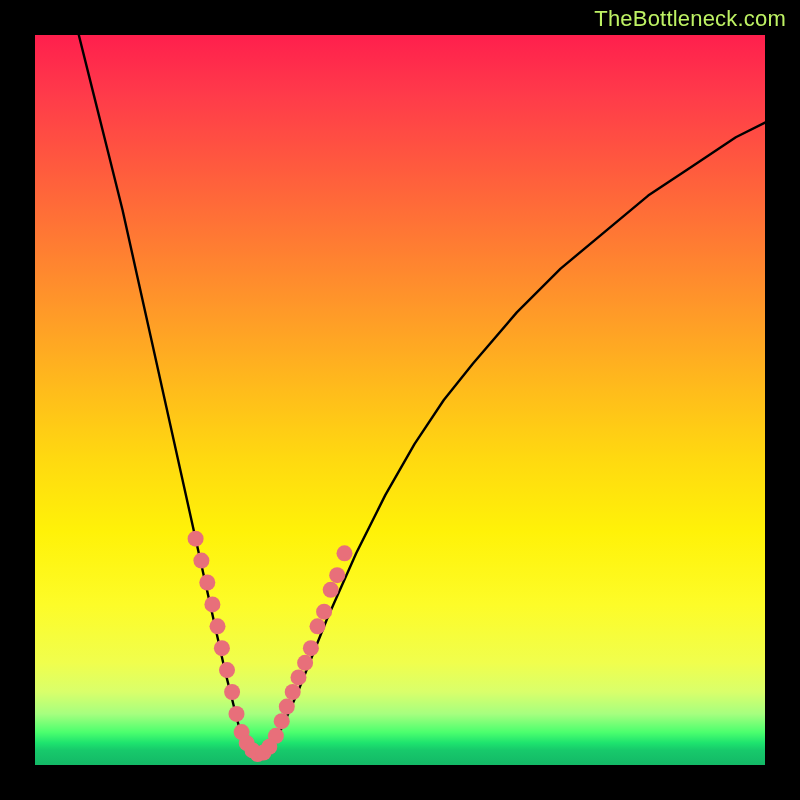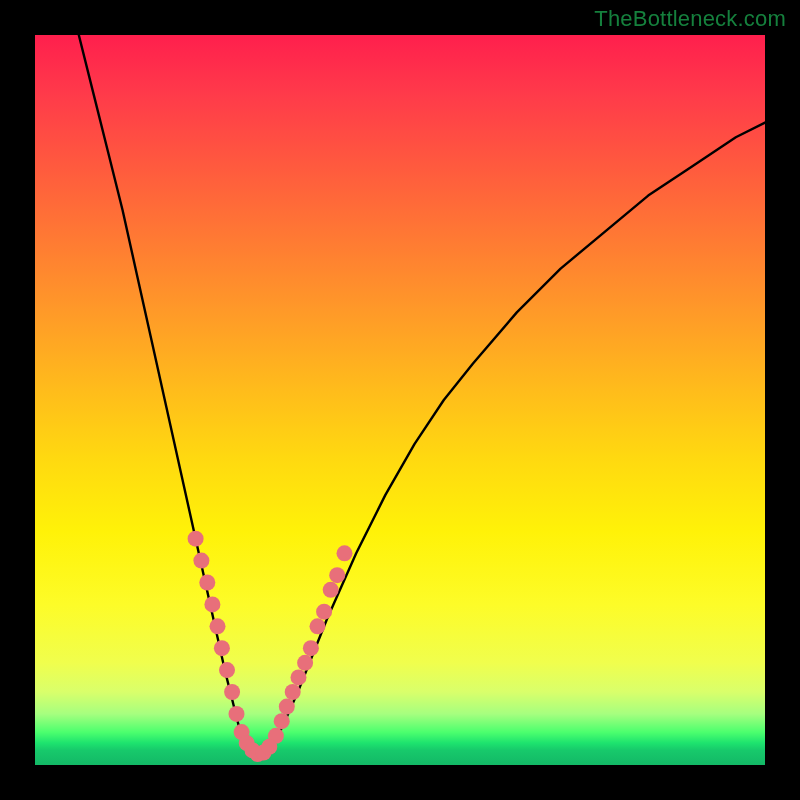--- a/index.html
+++ b/index.html
@@ -43,21 +43,21 @@
       #4cff6e 95.5%,
       #1de36e 97%,
       #17c96b 98%,
       #13b866 100%
     );
   }
   .watermark {
     position: absolute;
     top: 6px;
     right: 14px;
-    color: #15803d;
+    color: #bef264;
     font-size: 22px;
     font-weight: 500;
     letter-spacing: 0.2px;
     text-align: right;
   }
   svg.overlay {
     position: absolute;
     left: 0;
     top: 0;
     width: 730px;

